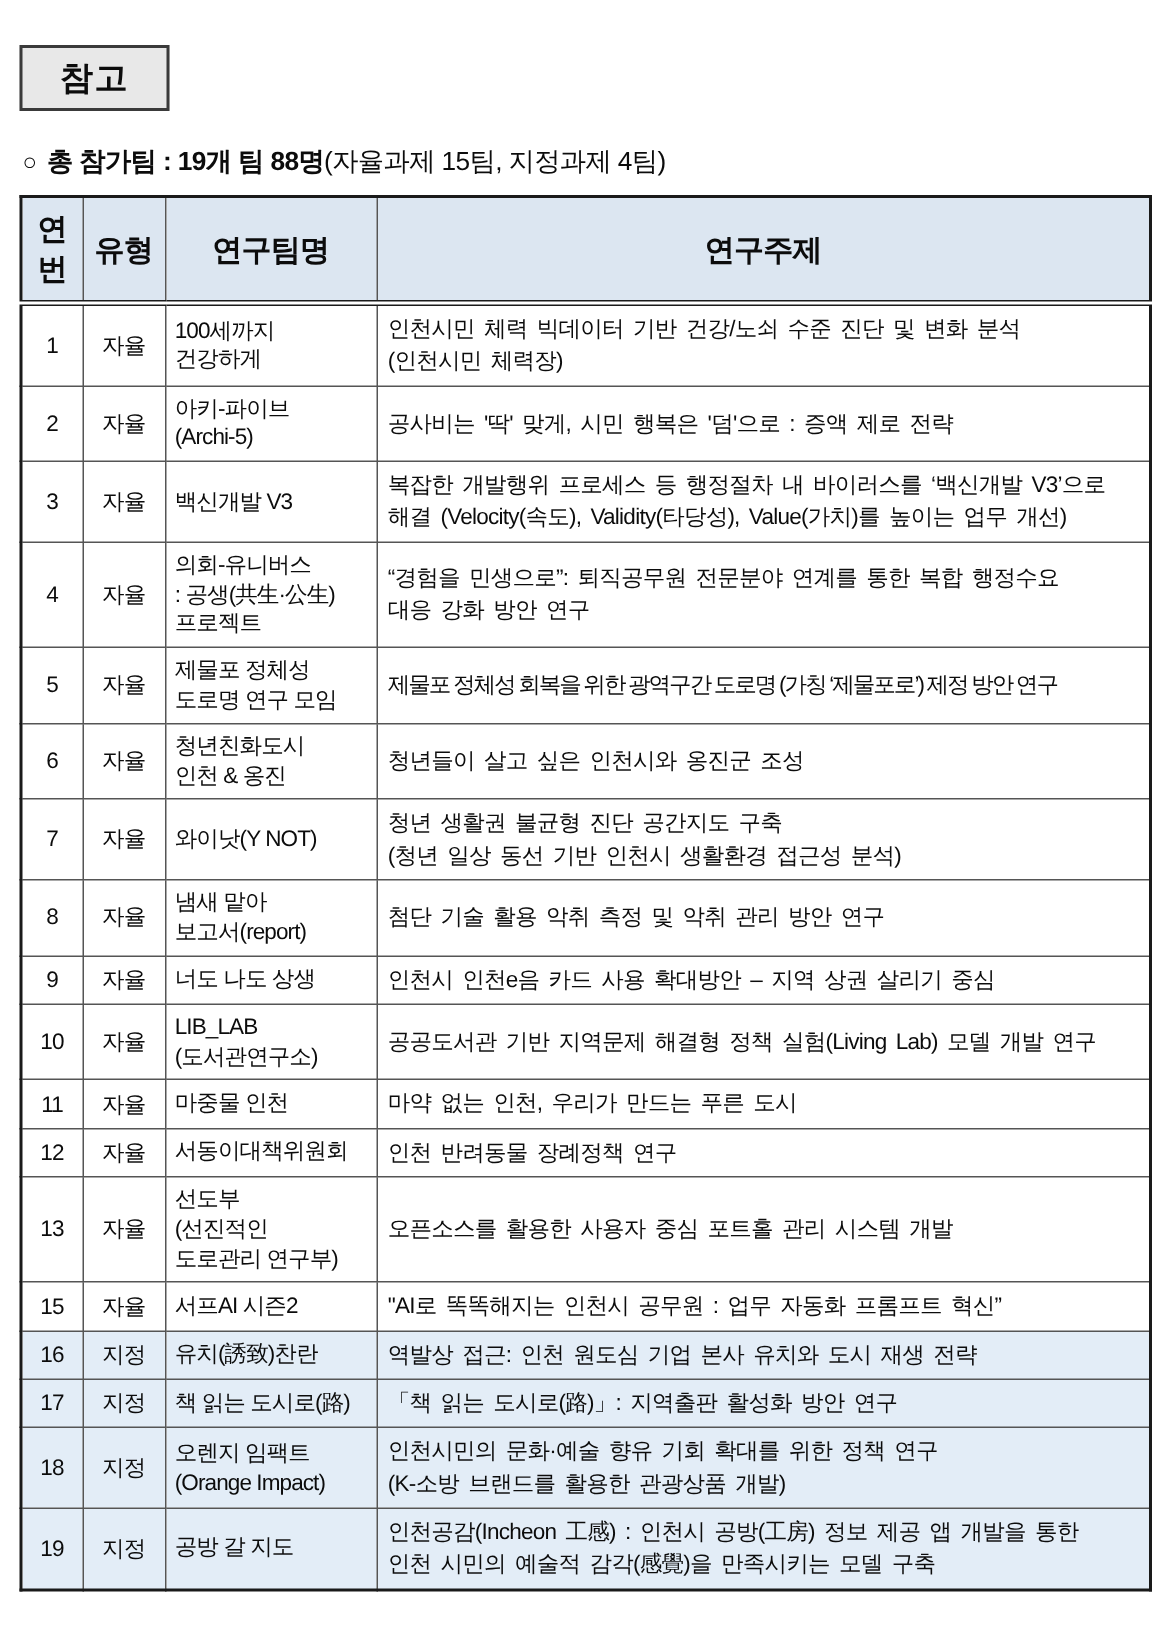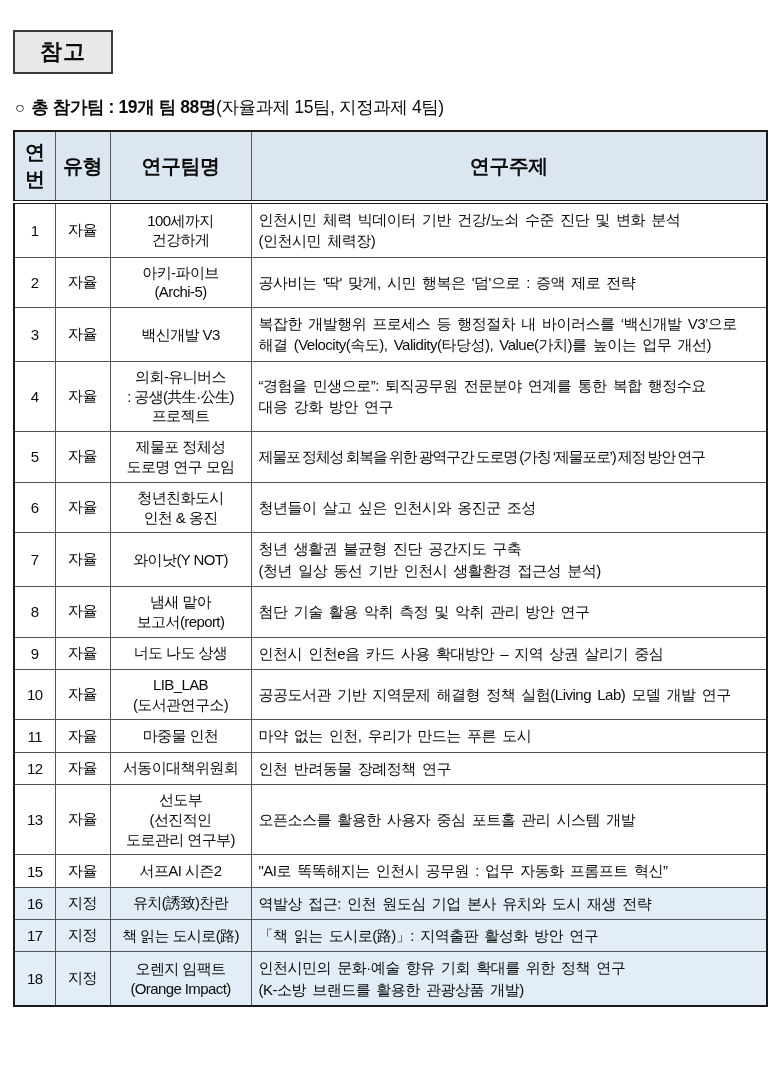--- a/index.html
+++ b/index.html
@@ -46,21 +46,21 @@
   }
   th{
     background:var(--header-bg);
     font-size:20px;font-weight:bold;text-align:center;
     padding:7px 4px;
     border-bottom:4px double var(--border);
     letter-spacing:-0.5px;
     margin-left:17px;
   }
   td.c{text-align:center;letter-spacing:-0.5px;}
-  td.team{text-align:center;white-space:pre-line;line-height:1.32;letter-spacing:-0.6px;}
+  td.team{white-space:pre-line;line-height:1.32;letter-spacing:-0.6px;}
   td.topic{
     text-align:left;white-space:pre-line;line-height:1.42;
     letter-spacing:-0.5px;word-spacing:2.5px;word-break:keep-all;
     padding-left:7px;padding-right:10px;
   }
   td.topic.tight{letter-spacing:-1.3px;word-spacing:-0.5px;}
   tr.hl td{background:var(--highlight-bg);}
 </style>
 </head>
 <body>
@@ -204,16 +204,23 @@
           <td class="topic">「책 읽는 도시로(路)」: 지역출판 활성화 방안 연구</td>
         </tr>
         <tr class="hl">
           <td class="c">18</td>
           <td class="c">지정</td>
           <td class="team">오렌지 임팩트
 (Orange Impact)</td>
           <td class="topic">인천시민의 문화·예술 향유 기회 확대를 위한 정책 연구
 (K-소방 브랜드를 활용한 관광상품 개발)</td>
         </tr>
+        <tr class="hl">
+          <td class="c">19</td>
+          <td class="c">지정</td>
+          <td class="team">공방 갈 지도</td>
+          <td class="topic">인천공감(Incheon 工感) : 인천시 공방(工房) 정보 제공 앱 개발을 통한
+인천 시민의 예술적 감각(感覺)을 만족시키는 모델 구축</td>
+        </tr>
       </tbody>
   </table>
 
 </div>
 
 </body></html>

